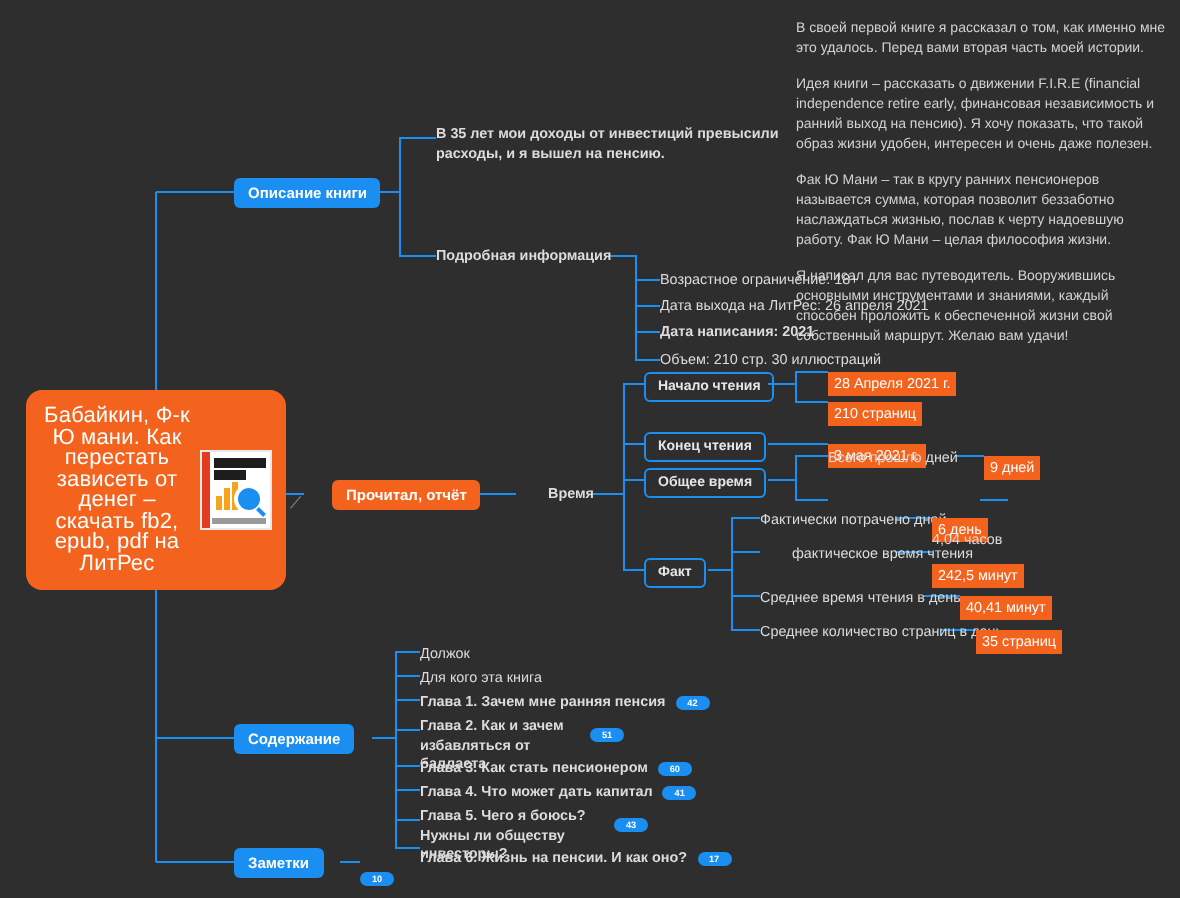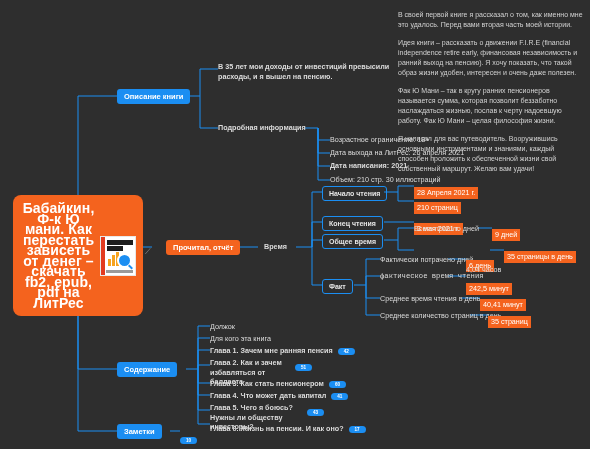--- a/index.html
+++ b/index.html
@@ -18,21 +18,21 @@
   
   .root{
     left:14px;top:196px;width:128px;
     background:#f4631e;
     border-radius:7px;
     padding:7px 6px 7px 6px;
     display:flex;align-items:center;
     box-shadow:0 0 0 1px #f4631e;
   }
   .root-title{
-    color:#ffffff;font-weight:bold;font-size:14px;line-height:10.5px;
+    color:#ffffff;font-weight:normal;font-size:11px;line-height:10.5px;
     text-align:center;flex:1;letter-spacing:.1px;
   }
   .cover{
     width:34px;height:38px;background:#ffffff;
     flex:0 0 34px;margin-left:3px;border:1px solid #e8e8e8;
     position:relative;overflow:hidden;
   }
   .cover-stripe{position:absolute;left:0;top:0;bottom:0;width:4px;background:#e23b1f;}
   .cover-t1{position:absolute;left:6px;top:3px;right:2px;height:5px;background:#1d1d1d;}
   .cover-t2{position:absolute;left:6px;top:9px;width:16px;height:5px;background:#1d1d1d;}
@@ -201,21 +201,21 @@
   <div class="node" style="left:330px;top:161px;font-weight:bold;">
     <div class="leaf">Дата написания: 2021</div>
   </div>
   <div class="node" style="left:330px;top:175px;">
     <div class="leaf">Объем: 210 стр. 30 иллюстраций</div>
   </div>
 
   <div class="node" style="left:166px;top:240px;">
     <div class="pill pill-orange">Прочитал, отчёт</div>
   </div>
-  <div class="node" style="left:264px;top:242px;">
+  <div class="node" style="left:274px;top:242px;">
     <div class="leaf leaf-b">Время</div>
   </div>
 
   <div class="node" style="left:322px;top:186px;">
     <div class="pill-outline">Начало чтения</div>
   </div>
   <div class="node" style="left:414px;top:181px;">
     <span class="hl">28 Апреля 2021 г.</span>
   </div>
   <div class="node" style="left:414px;top:196px;">
@@ -231,36 +231,33 @@
 
   <div class="node" style="left:322px;top:234px;">
     <div class="pill-outline">Общее время</div>
   </div>
   <div class="node" style="left:414px;top:224px;">
     <div class="leaf">Всего прошло дней</div>
   </div>
   <div class="node" style="left:492px;top:223px;">
     <span class="hl">9 дней</span>
   </div>
-  <div class="node" style="left:504px;top:245px;">
-    <span class="hl">35 страницы в день</span>
-  </div>
 
   <div class="node" style="left:322px;top:279px;">
     <div class="pill-outline">Факт</div>
   </div>
 
   <div class="node" style="left:380px;top:255px;">
     <div class="leaf">Фактически потрачено дней</div>
   </div>
   <div class="node" style="left:466px;top:254px;">
     <span class="hl">6 день</span>
   </div>
 
-  <div class="node" style="left:380px;top:272px;font-family:Liberation Mono, monospace;">
+  <div class="node" style="left:396px;top:272px;">
     <div class="leaf">фактическое время чтения</div>
   </div>
   <div class="node" style="left:466px;top:265px;">
     <div class="val">4,04 часов</div>
   </div>
   <div class="node" style="left:466px;top:277px;">
     <span class="hl">242,5 минут</span>
   </div>
 
   <div class="node" style="left:380px;top:294px;">

